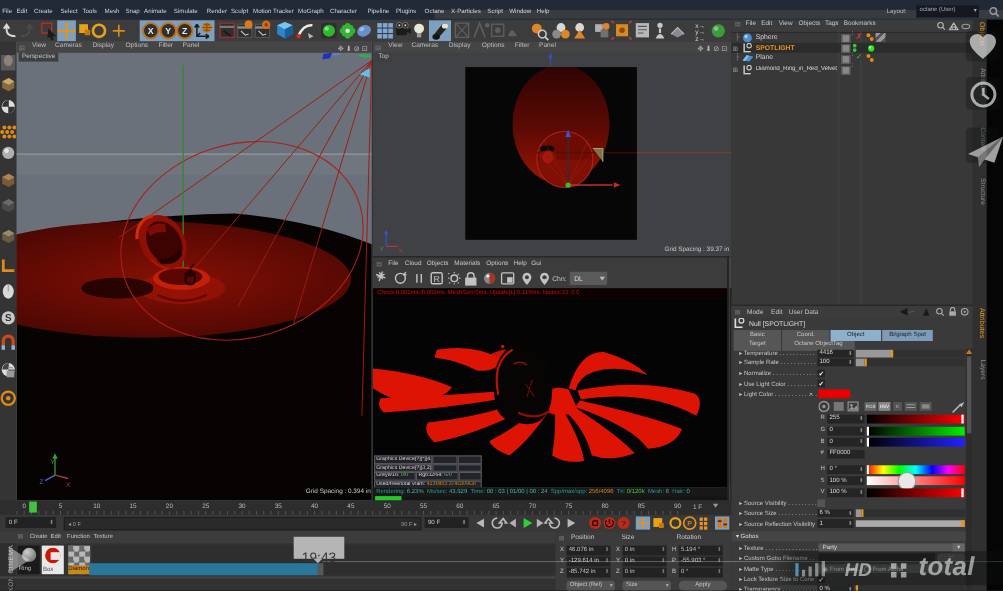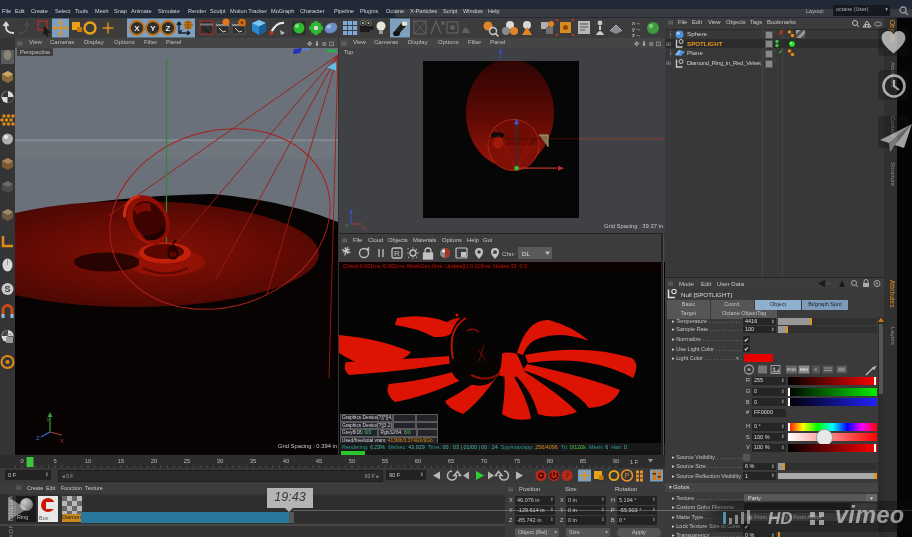--- a/index.html
+++ b/index.html
@@ -1122,37 +1122,37 @@
       <path d="M36 8 L13 27 L14 36 L19 29 Z" fill="rgba(255,255,255,0.38)"></path>
       <path d="M36 8 L19 29 L28 32 Z" fill="rgba(255,255,255,0.62)"></path>
     </svg>
 
     <svg class="abs" style="left:6px;top:496px;" width="22" height="26" viewBox="0 0 22 26">
       <path d="M2 1 L21 13 L2 25 Z" fill="rgba(255,255,255,0.42)"></path>
     </svg>
     <div class="abs" style="left:293px;top:509.5px;width:619px;height:1.6px;background:rgba(255,255,255,0.26);"></div>
     <div class="abs" style="left:700px;top:501px;width:212px;height:31px;background:linear-gradient(to right, rgba(10,12,12,0), rgba(10,12,12,0.42) 12%, rgba(10,12,12,0.42));"></div>
 
-    <div class="abs" style="left:267px;top:488px;width:46px;height:20px;background:#b5b5b5;color:#383838;font-size:12.5px;text-align:center;"><span style="position:relative;top:2px;font-style:italic;">19:43</span></div>
+    <div class="abs" style="left:267px;top:488px;width:46px;height:20px;background:#b5b5b5;color:#383838;font-size:12.5px;text-align:center;"><span style="position:relative;top:12px;">19:43</span></div>
     <div class="abs" style="left:285px;top:508px;width:0;height:0;border-left:4.5px solid transparent;border-right:4.5px solid transparent;border-top:4.5px solid #b5b5b5;"></div>
 
     <svg class="abs" style="left:721px;top:509px;" width="30" height="16" viewBox="0 0 30 16">
       <rect x="2" y="3" width="3" height="12" fill="rgba(90,170,208,0.8)"></rect>
       <g fill="rgba(255,255,255,0.45)">
         <rect x="8" y="9" width="3" height="6"></rect>
           <rect x="14" y="6" width="3" height="9"></rect>
           <rect x="20" y="3" width="3" height="12"></rect>
           <rect x="26" y="1" width="3" height="14"></rect>
       </g>
     </svg>
     <div class="abs" style="left:768px;top:509px;color:rgba(255,255,255,0.55);font-size:17px;font-weight:bold;font-style:italic;">HD</div>
     <svg class="abs" style="left:807px;top:511px;" width="20" height="15" viewBox="0 0 20 15">
       <g fill="rgba(255,255,255,0.55)">
         <path d="M8 6 L3 1 L8 1 Z M8 6 L3 1 L3 6 Z"></path>
         <path d="M12 6 L17 1 L12 1 Z M12 6 L17 1 L17 6 Z"></path>
         <path d="M12 9 L17 14 L17 9 Z M12 9 L17 14 L12 14 Z"></path>
         <path d="M8 9 L3 14 L3 9 Z M8 9 L3 14 L8 14 Z"></path>
       </g>
     </svg>
-    <div class="abs" style="left:835px;top:502px;color:rgba(255,255,255,0.55);font-size:23.5px;font-weight:bold;letter-spacing:0.3px;font-style:italic;">vimeo</div>
+    <div class="abs" style="left:835px;top:502px;color:rgba(255,255,255,0.55);font-size:23.5px;font-weight:bold;letter-spacing:0.3px;font-style:italic;">total</div>
   </div>
 
 </div>
 
 </body></html>

